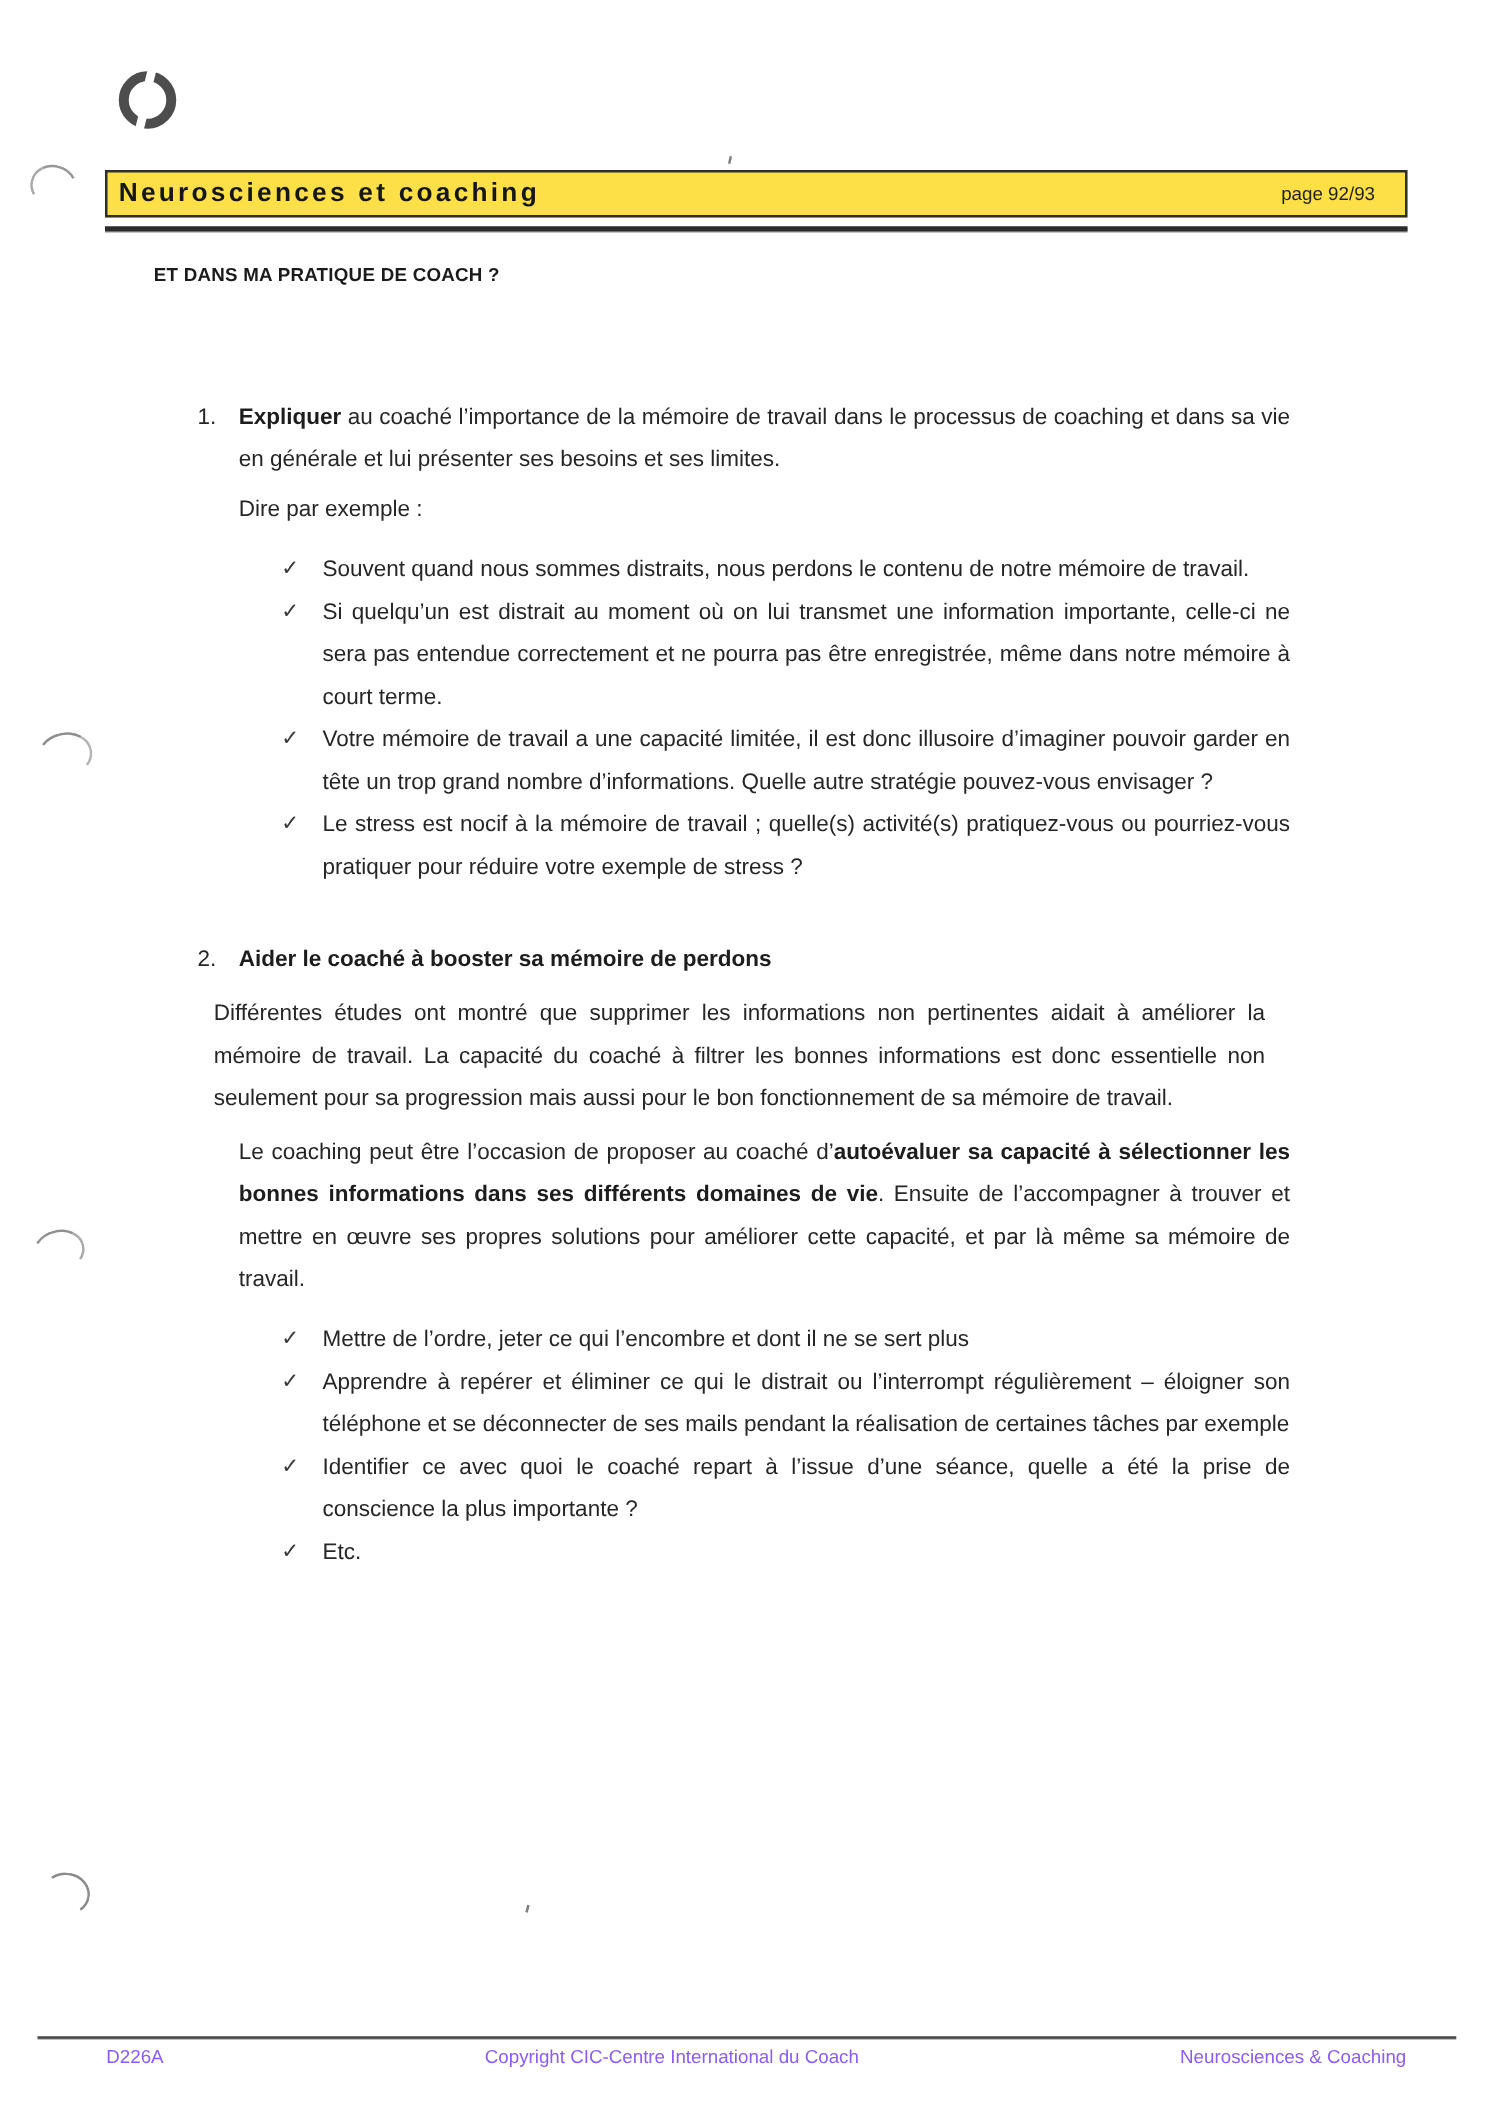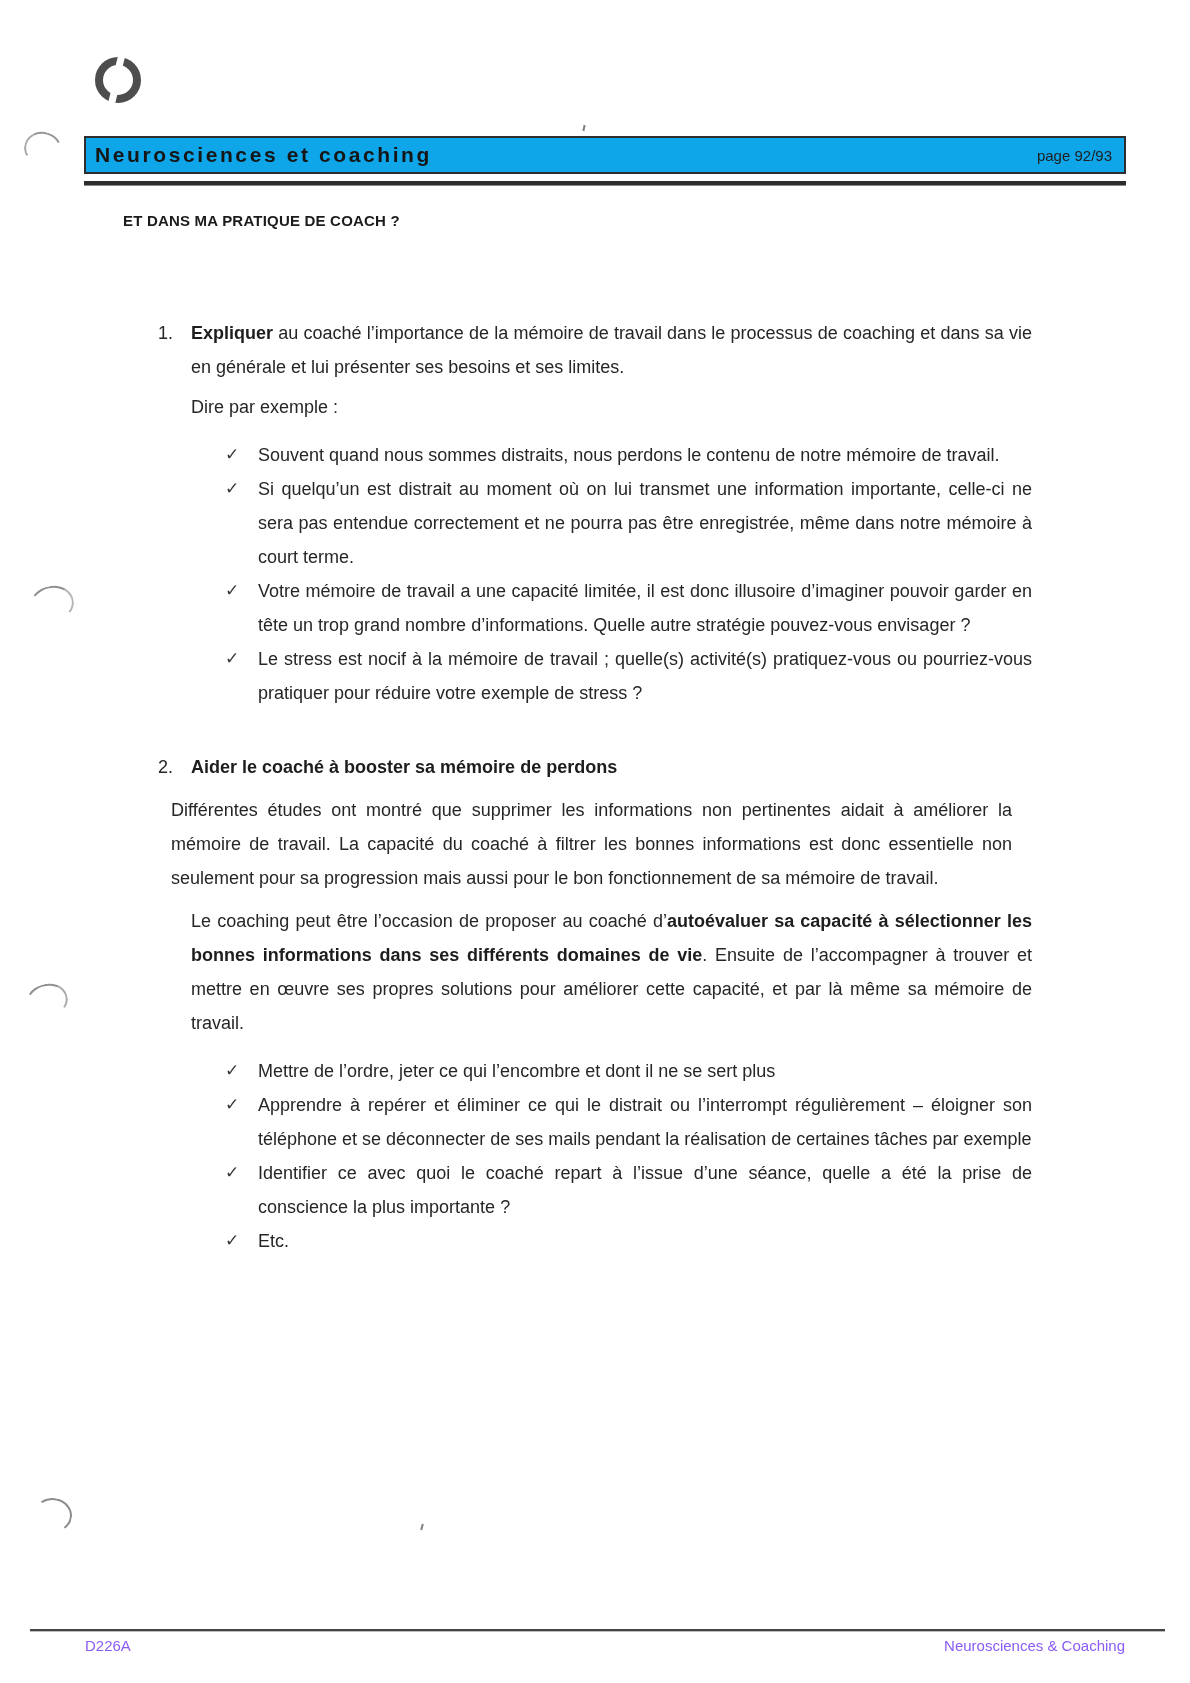--- a/index.html
+++ b/index.html
@@ -30,27 +30,27 @@
   .arc4{left:34px;top:1498px;width:34px;height:30px;border-top-color:#8c8c8c;border-right-color:#8c8c8c;transform:rotate(8deg);}
   .speck{position:absolute;background:#7e7e7e;}
   .speck1{left:583px;top:125px;width:2px;height:6px;transform:rotate(12deg);}
   .speck2{left:421px;top:1524px;width:2px;height:6px;transform:rotate(15deg);}
 
   
   .header-box{
     position:absolute;left:84px;top:136px;width:1042px;height:38px;
     border:2px solid #2e2e2e;box-sizing:border-box;
     display:flex;justify-content:space-between;align-items:center;
-    background:#0ea5e9;
+    background:#fde047;
   }
   .doc-title{
     font-size:21px;font-weight:bold;color:#161616;
     letter-spacing:2.6px;padding-left:9px;white-space:nowrap;
   }
-  .page-num{font-size:15px;color:#1f1f1f;padding-right:12px;white-space:nowrap;}
+  .page-num{font-size:15px;color:#1f1f1f;padding-right:24px;white-space:nowrap;}
   .header-rule{
     position:absolute;left:84px;top:181px;width:1042px;height:4px;
     background:#2c2c2c;box-shadow:0 1px 0 #8a8a8a;
   }
 
   
   .section-heading{
     position:absolute;left:123px;top:212px;margin:0;
     font-size:15px;font-weight:bold;color:#1b1b1b;letter-spacing:0.2px;
   }
@@ -161,16 +161,17 @@
       <li>
         <span class="check">✓</span>
         <span class="btxt">Etc.</span>
       </li>
     </ul>
   </div>
 
   <div class="footer-rule"></div>
   <div class="footer">
     <span class="f-left">D226A</span>
+    <span class="f-center">Copyright CIC-Centre International du Coach</span>
     <span class="f-right">Neurosciences &amp; Coaching</span>
   </div>
 
 </div>
 
 </body></html>

